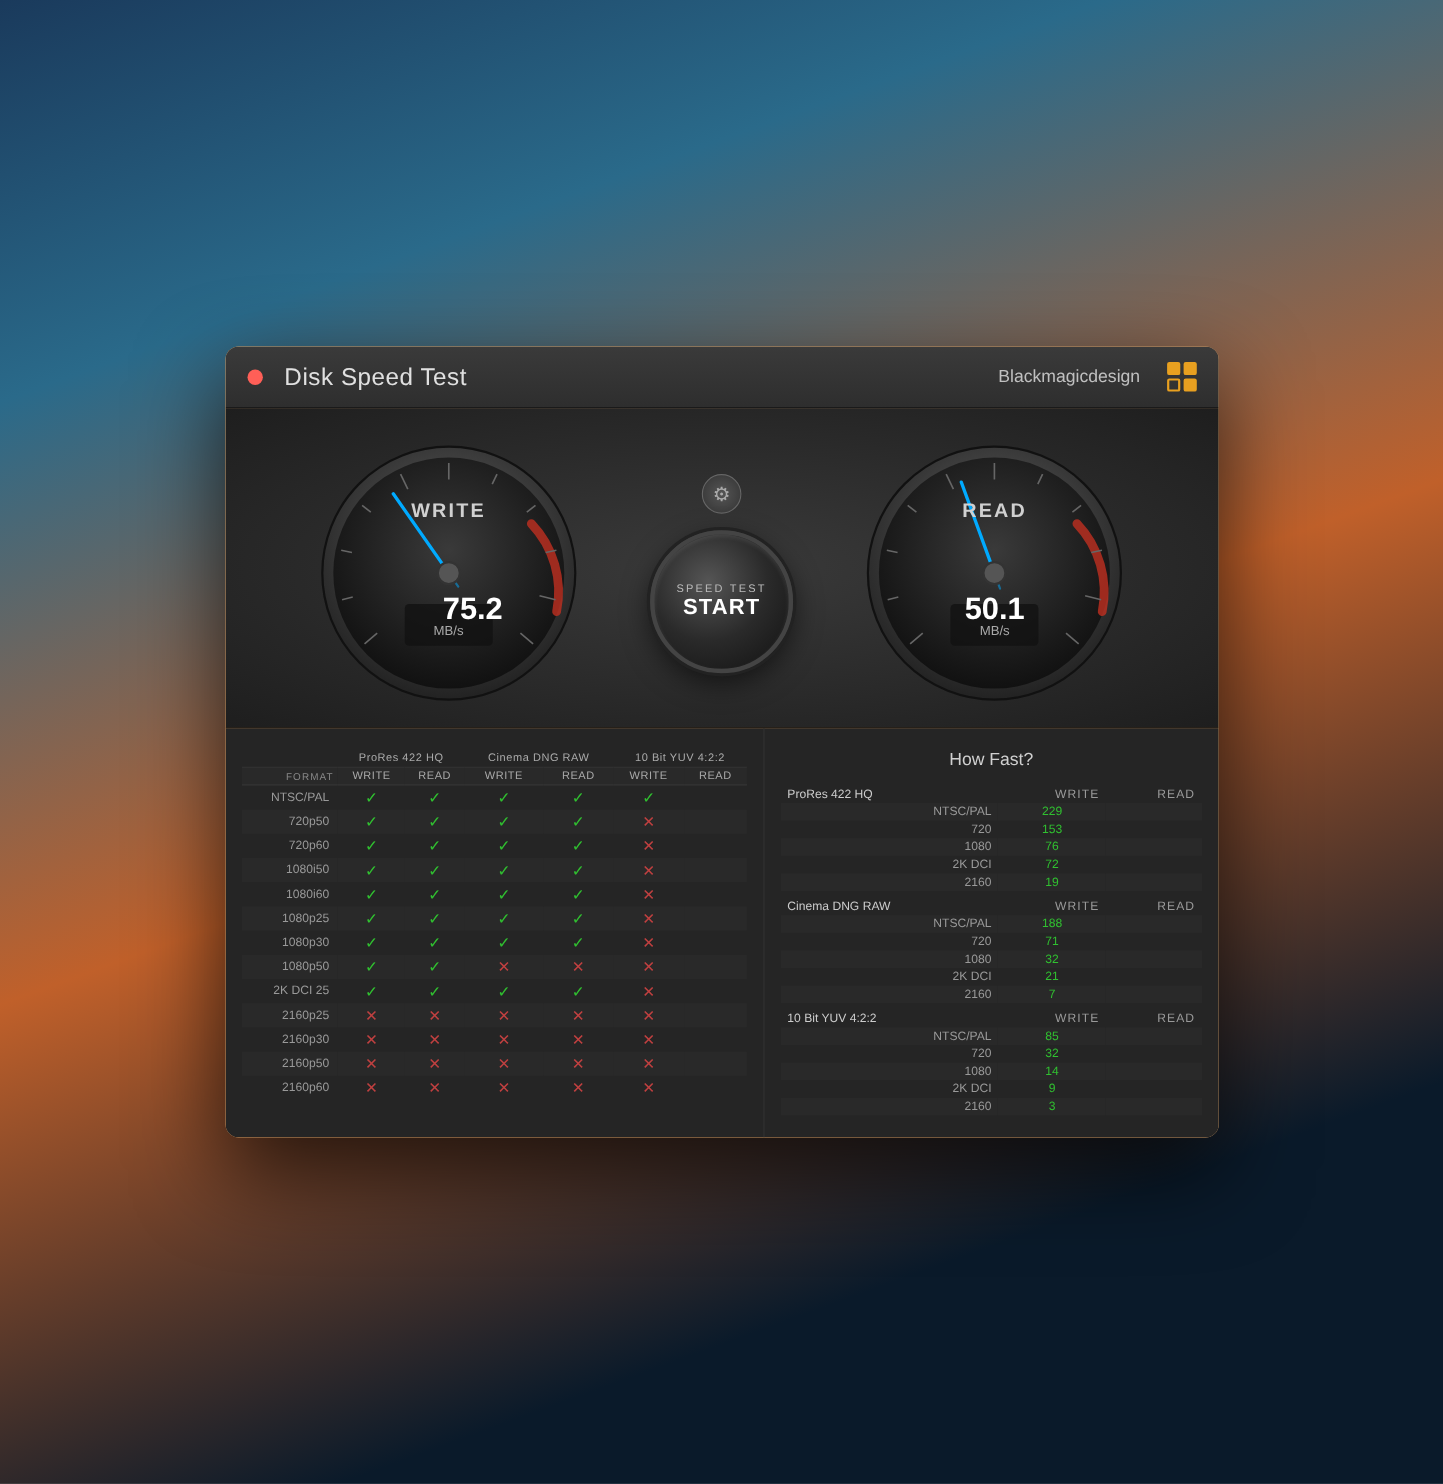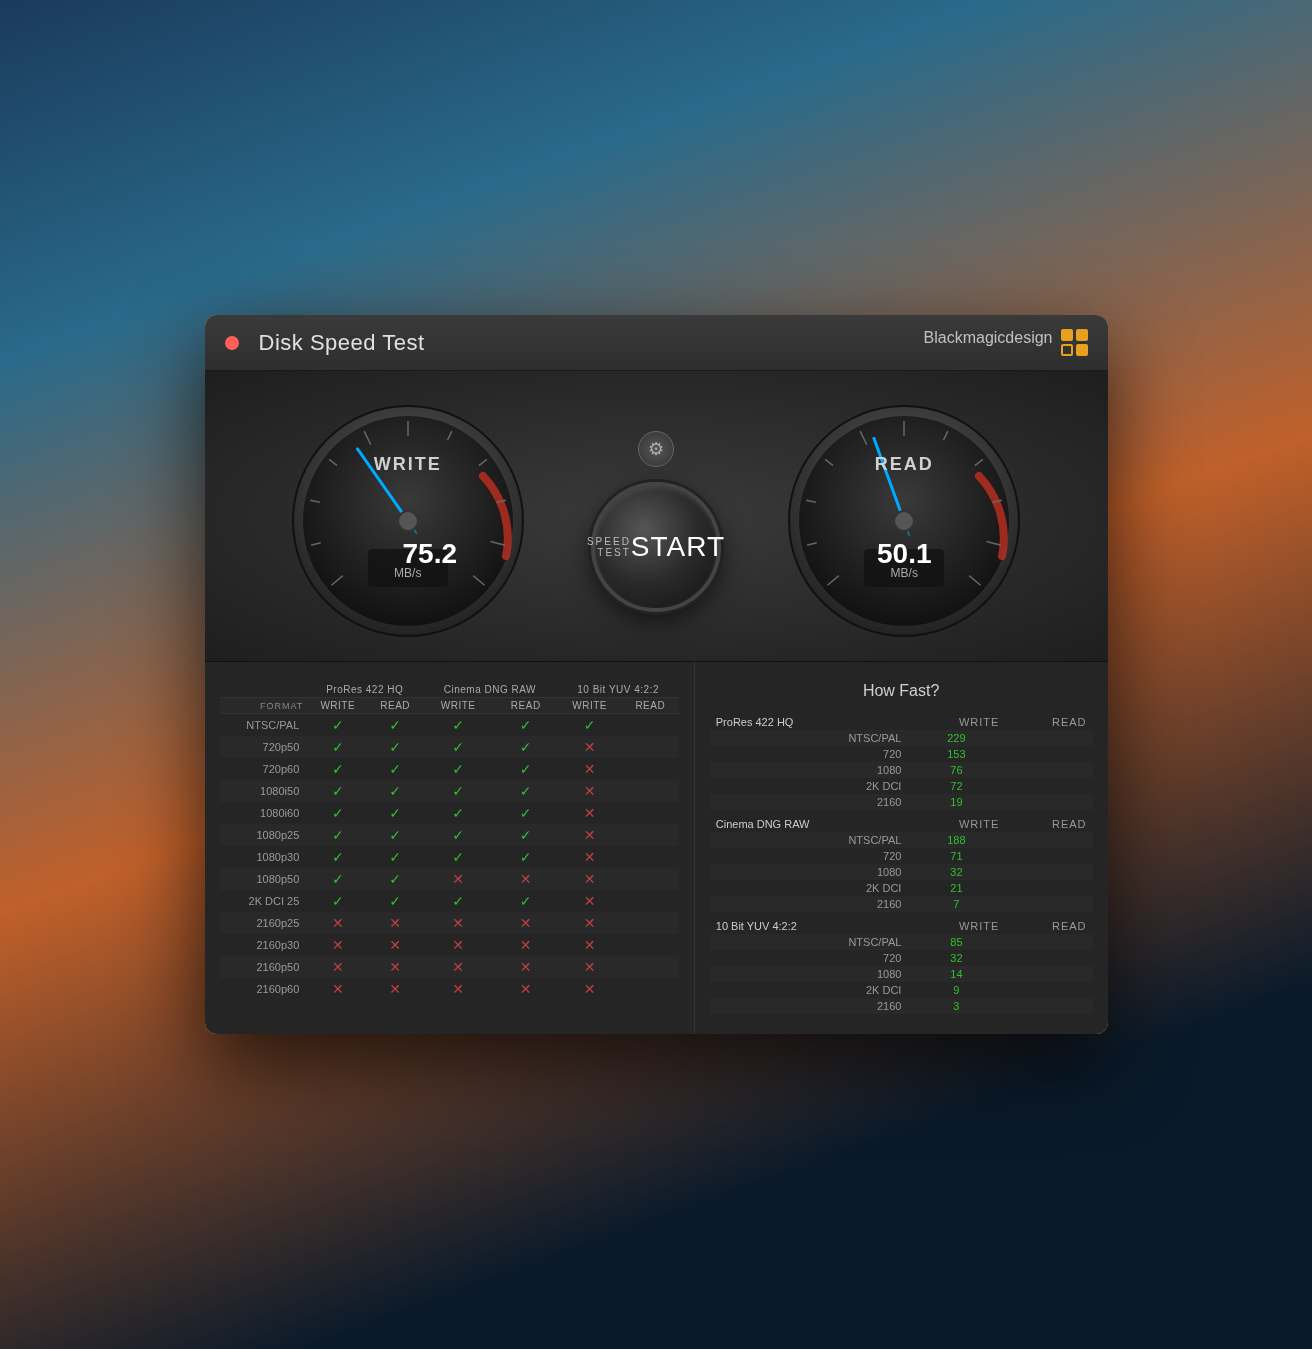--- a/index.html
+++ b/index.html
@@ -41,21 +41,22 @@
     }
     .title-text {
       color: #e0e0e0;
       font-size: 22px;
       font-weight: 300;
       letter-spacing: 0.5px;
       margin-left: 10px;
     }
     .brand-area {
       display: flex;
-      gap: 8px;
+      align-items: center;
+      gap: 24px;
     }
     .brand-name {
       color: #c0c0c0;
       font-size: 16px;
       font-weight: 300;
     }
     .brand-squares {
       display: grid;
       grid-template-columns: 1fr 1fr;
       gap: 3px;
@@ -142,38 +143,38 @@
       cursor: pointer;
       border: 1px solid #666;
       color: #aaa;
       font-size: 18px;
     }
     .start-btn {
       width: 130px; height: 130px;
       background: radial-gradient(circle at 40% 35%, #555 0%, #2a2a2a 50%, #111 100%);
       border-radius: 50%;
       display: flex;
-      flex-direction: row;
+      flex-direction: column;
       align-items: center;
       justify-content: center;
       cursor: pointer;
       border: 4px solid #444;
       box-shadow: 0 0 0 3px #222, 0 8px 25px rgba(0,0,0,0.6), inset 0 2px 4px rgba(255,255,255,0.1);
       color: #fff;
       text-align: right;
     }
     .start-btn-sub {
       font-size: 10px;
       letter-spacing: 2px;
       color: #bbb;
       text-transform: uppercase;
     }
     .start-btn-main {
-      font-size: 28px;
-      font-weight: 400;
+      font-size: 20px;
+      font-weight: 700;
       letter-spacing: 1px;
       text-transform: uppercase;
     }
 
     
     .data-area {
       display: flex;
       background: #252525;
     }
     .will-it-work {

